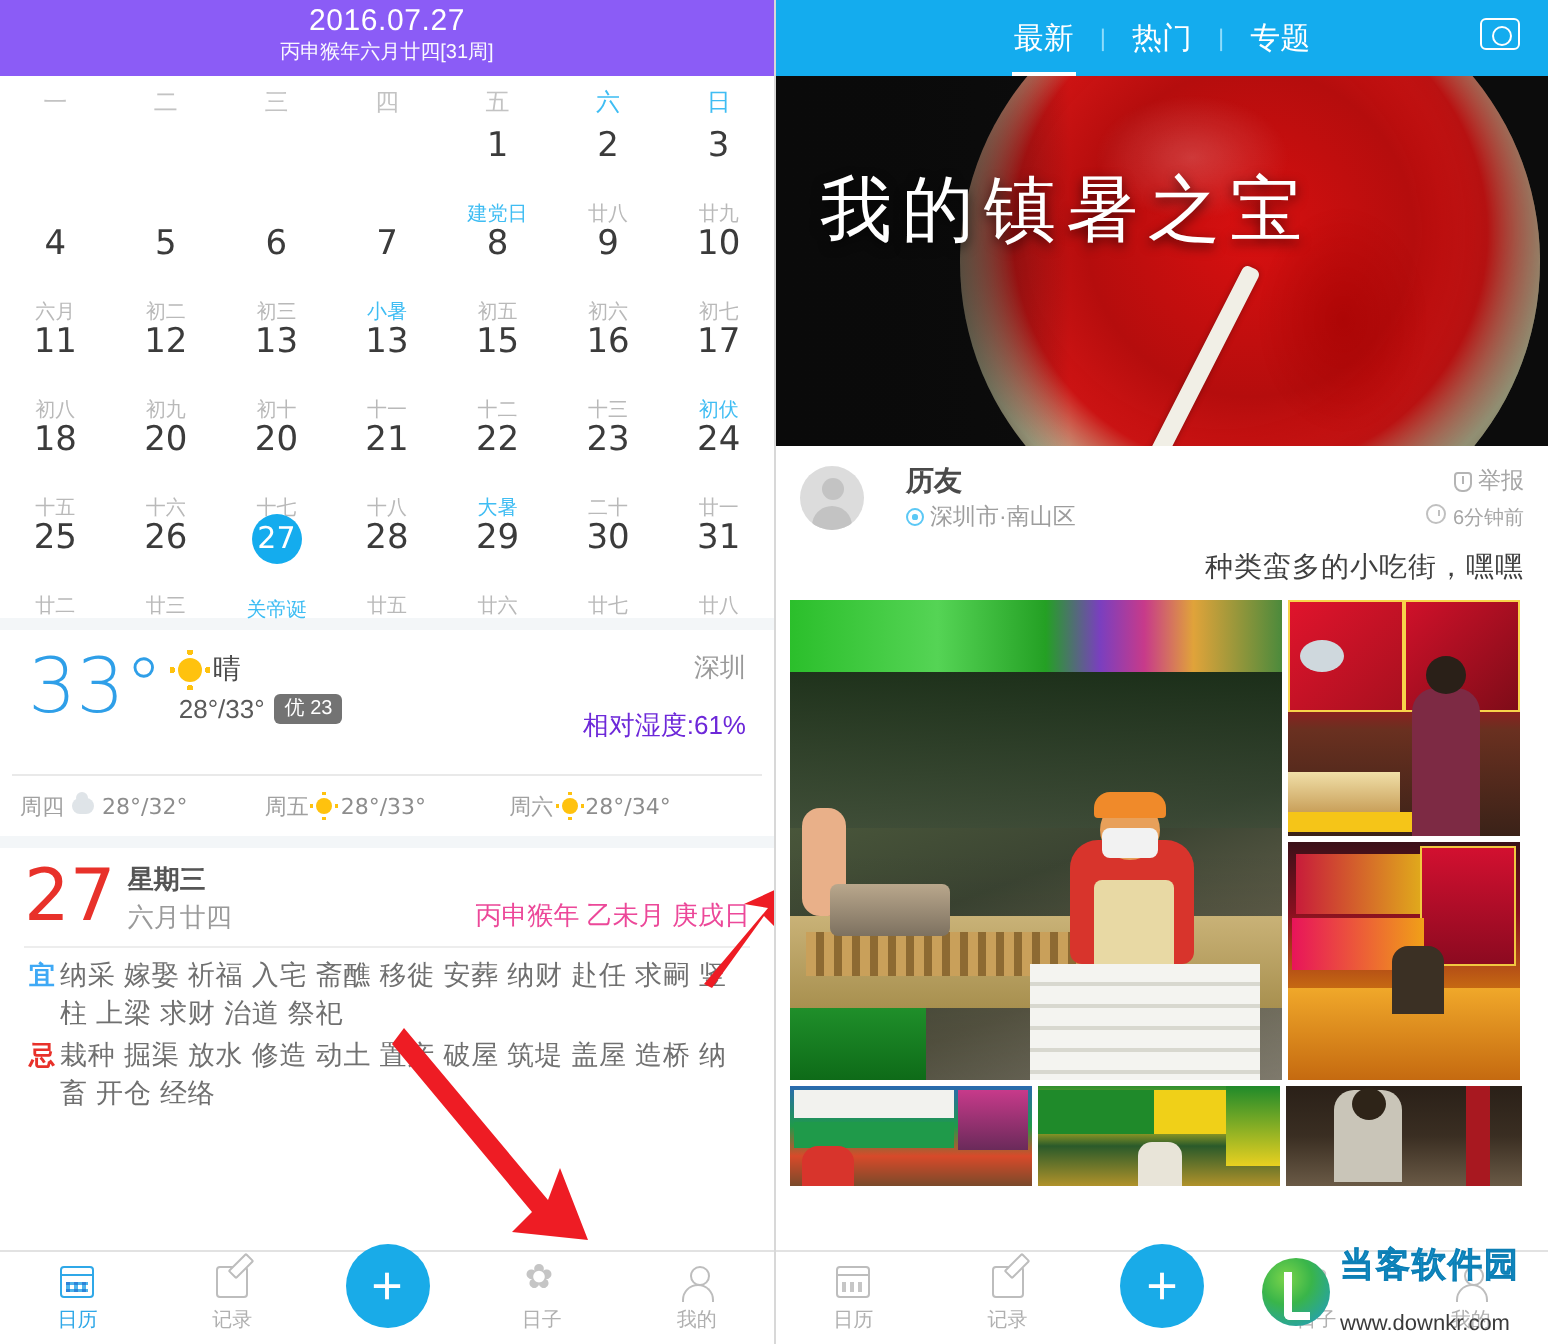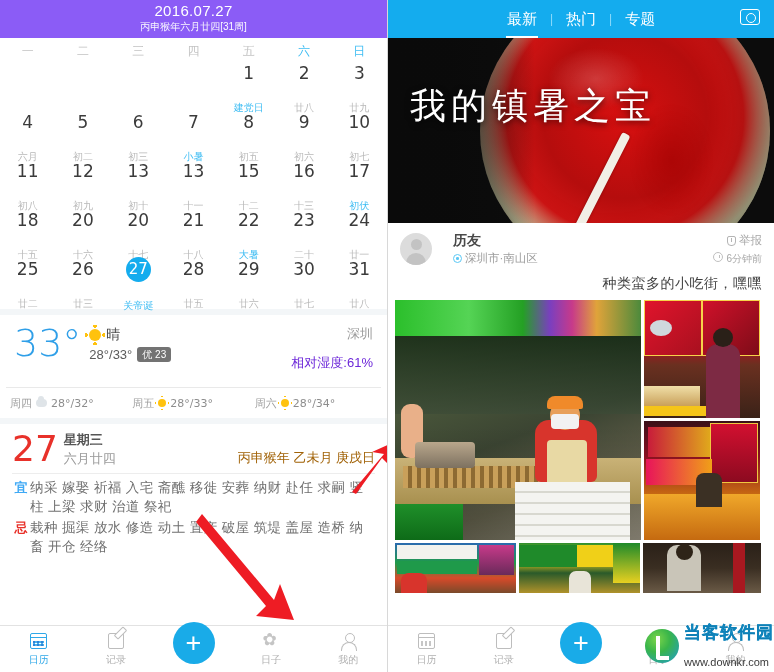--- a/index.html
+++ b/index.html
@@ -81,21 +81,21 @@
      border-radius:50%;background:#dfe4e8;}
 
   
   .almanac { padding:6px 12px 0 12px; position:relative; }
   .alm-head { display:flex; align-items:flex-start; position:relative; }
   .alm-27 { font-size:36px; color:#E8312A; line-height:38px; font-weight:400;
             font-family:"DejaVu Sans",sans-serif; }
   .alm-wd { margin-left:6px; padding-top:2px; }
   .alm-week { font-size:13px; color:#555; font-weight:bold; line-height:16px; }
   .alm-lunar { font-size:13px; color:#9a9a9a; line-height:18px; margin-top:2px; }
-  .alm-ganzhi { position:absolute; right:0; bottom:1px; font-size:13px; color:#a16207; }
+  .alm-ganzhi { position:absolute; right:0; bottom:1px; font-size:13px; color:#ec4899; }
   .alm-sep { height:1px; background:#ededed; margin:5px 0 4px 0; }
   .alm-line { display:flex; margin-bottom:2px; }
   .alm-key { font-size:13px; width:18px; flex:0 0 18px; text-align:center;
              font-weight:bold; line-height:19px; }
   .alm-key.yi { color:#3FA9F5; }
   .alm-key.ji { color:#E8312A; }
   .alm-val { font-size:13.5px; color:#707070; line-height:19px; flex:1;
              letter-spacing:.4px; }
 
   
@@ -284,21 +284,21 @@
   .p-b3 .man { position:absolute; left:24px; top:2px; width:34px; height:46px;
      background:#c9c5b8; border-radius:10px 10px 0 0; }
   .p-b3 .man::before { content:""; position:absolute; left:9px; top:-1px;
      width:17px; height:16px; background:#2e2418; border-radius:50%; }
   .p-b3 .redpost { position:absolute; right:16px; top:0; width:12px; height:50px;
      background:#a81820; }
 
   .r-tabbar { position:absolute; bottom:0; left:0; width:100%; height:47px;
               background:#fff; border-top:1px solid #e2e2e2; display:flex;
               align-items:center; }
-  .watermark { position:absolute; right:0; bottom:4px; display:flex;
+  .watermark { position:absolute; right:14px; bottom:4px; display:flex;
                align-items:center; gap:5px; }
   .wm-logo { width:34px; height:34px; border-radius:50%;
       background:radial-gradient(circle at 35% 30%, #7ad44a 0%, #39b54a 40%, #1f9ad0 100%);
       position:relative; }
   .wm-logo::after { content:""; position:absolute; left:11px; top:7px; width:9px;
       height:20px; border-left:4px solid #fff; border-bottom:4px solid #fff;
       border-radius:0 0 0 3px; }
   .wm-text { line-height:1; }
   .wm-cn { font-size:17px; font-weight:bold; color:#1a9ad6; letter-spacing:1px;
       -webkit-text-stroke:0.3px #0d7fb5; }

